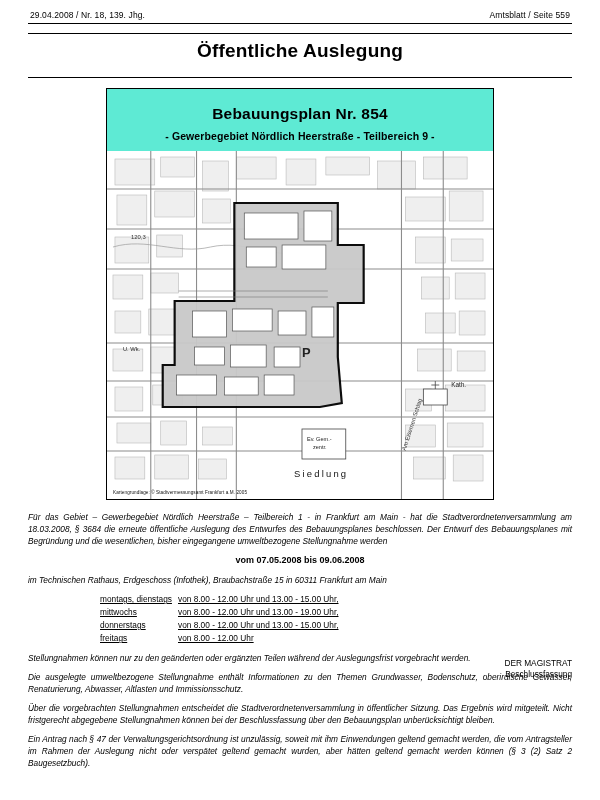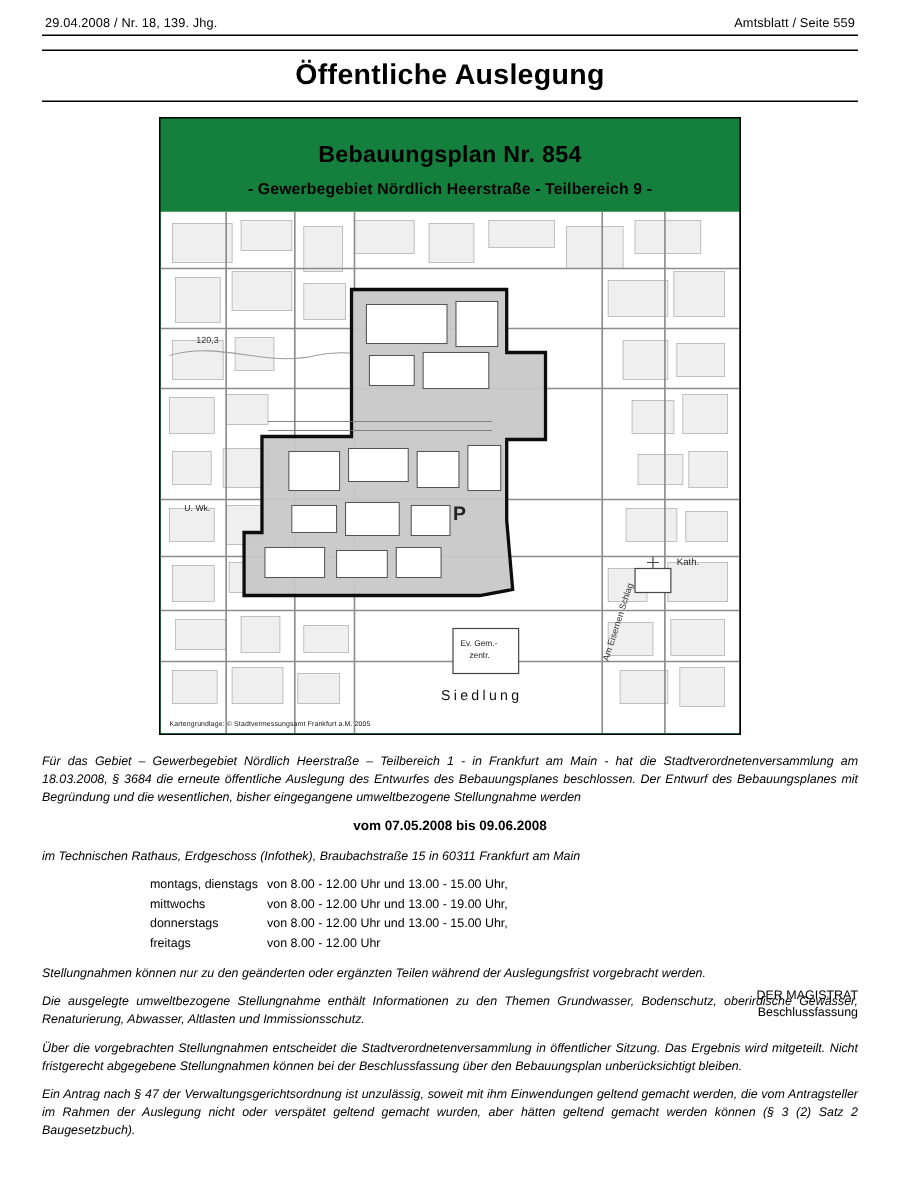--- a/index.html
+++ b/index.html
@@ -32,36 +32,36 @@
   }
   .header .left { white-space: nowrap; }
   .header .right { white-space: nowrap; margin-left: 28px; }
 
   
   .title-band {
     margin-top: 9px;
     border-top: 1.5px solid #000;
     border-bottom: 1.5px solid #000;
     text-align: center;
-    padding: 6px 0 5px 0;
+    padding: 6px 0 15px 0;
   }
   .title-band h1 {
     margin: 0;
     font-size: 19px;
     font-weight: bold;
     letter-spacing: .2px;
   }
 
   
   .figure {
     margin: 10px auto 0 auto;
     width: 388px;
     height: 412px;
     border: 1.2px solid #000;
-    background: #15803d;
+    background: #5eead4;
     position: relative;
     overflow: hidden;
   }
   .fig-title {
     text-align: center;
     font-size: 15.5px;
     font-weight: bold;
     margin-top: 16px;
     letter-spacing: .2px;
   }
@@ -100,20 +100,21 @@
     margin: 2px 0 7px 0;
   }
   .addr-line { margin-bottom: 7px; }
 
   
   .hours {
     margin: 0 0 7px 0;
     width: 100%;
     border-collapse: collapse;
     font-size: 8.3px;
+    text-decoration: underline;
   }
   .hours td { padding: 0 0 1px 0; vertical-align: top; }
   .hours td.day { width: 150px; padding-left: 72px; }
   .hours td.time { }
 
   .sig {
     position: absolute;
     right: 28px;
     bottom: 12px;
     text-align: right;

